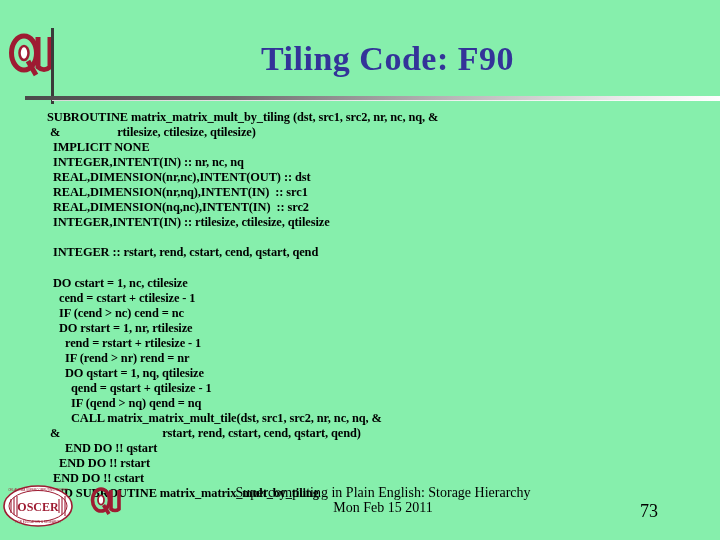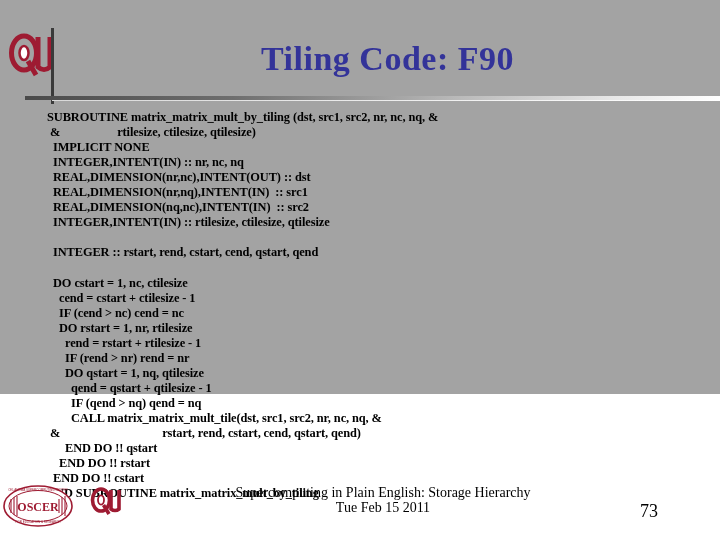--- a/index.html
+++ b/index.html
@@ -3,22 +3,22 @@
 <meta charset="utf-8">
 <style>
   html, body {
     margin: 0; padding: 0;
     width: 720px; height: 540px;
     background: #ffffff;
     overflow: hidden;
   }
   #slide {
     position: relative;
-    width: 720px; height: 394px;
-    background: #a3a3a3;
+    width: 720px; height: 540px;
+    background: #86efac;
     font-family: "Liberation Serif", serif;
   }
 
   
   #ou-logo-header {
     position: absolute;
     left: 8px; top: 31px;
     width: 46px; height: 64px;
   }
   #header-vrule {
@@ -147,18 +147,18 @@
         <path d="M21 4 L21 23 A6.5 7 0 0 0 29 23 L29 4"></path>
       </g>
       <ellipse cx="11" cy="14" rx="3" ry="4.6" fill="#ffffff" stroke="#9e1b32" stroke-width="1.8"></ellipse>
       <path d="M13.5 19 L19 28" stroke="#9e1b32" stroke-width="3.6" fill="none"></path>
     </svg>
   </div>
 
 
   <div id="footer-text">
     <span class="fl">Supercomputing in Plain English: Storage Hierarchy</span>
-    <span class="fl">Tue Feb 15 2011</span>
+    <span class="fl">Mon Feb 15 2011</span>
   </div>
 
   <div id="page-number">73</div>
 
 </div>
 
 </body></html>

